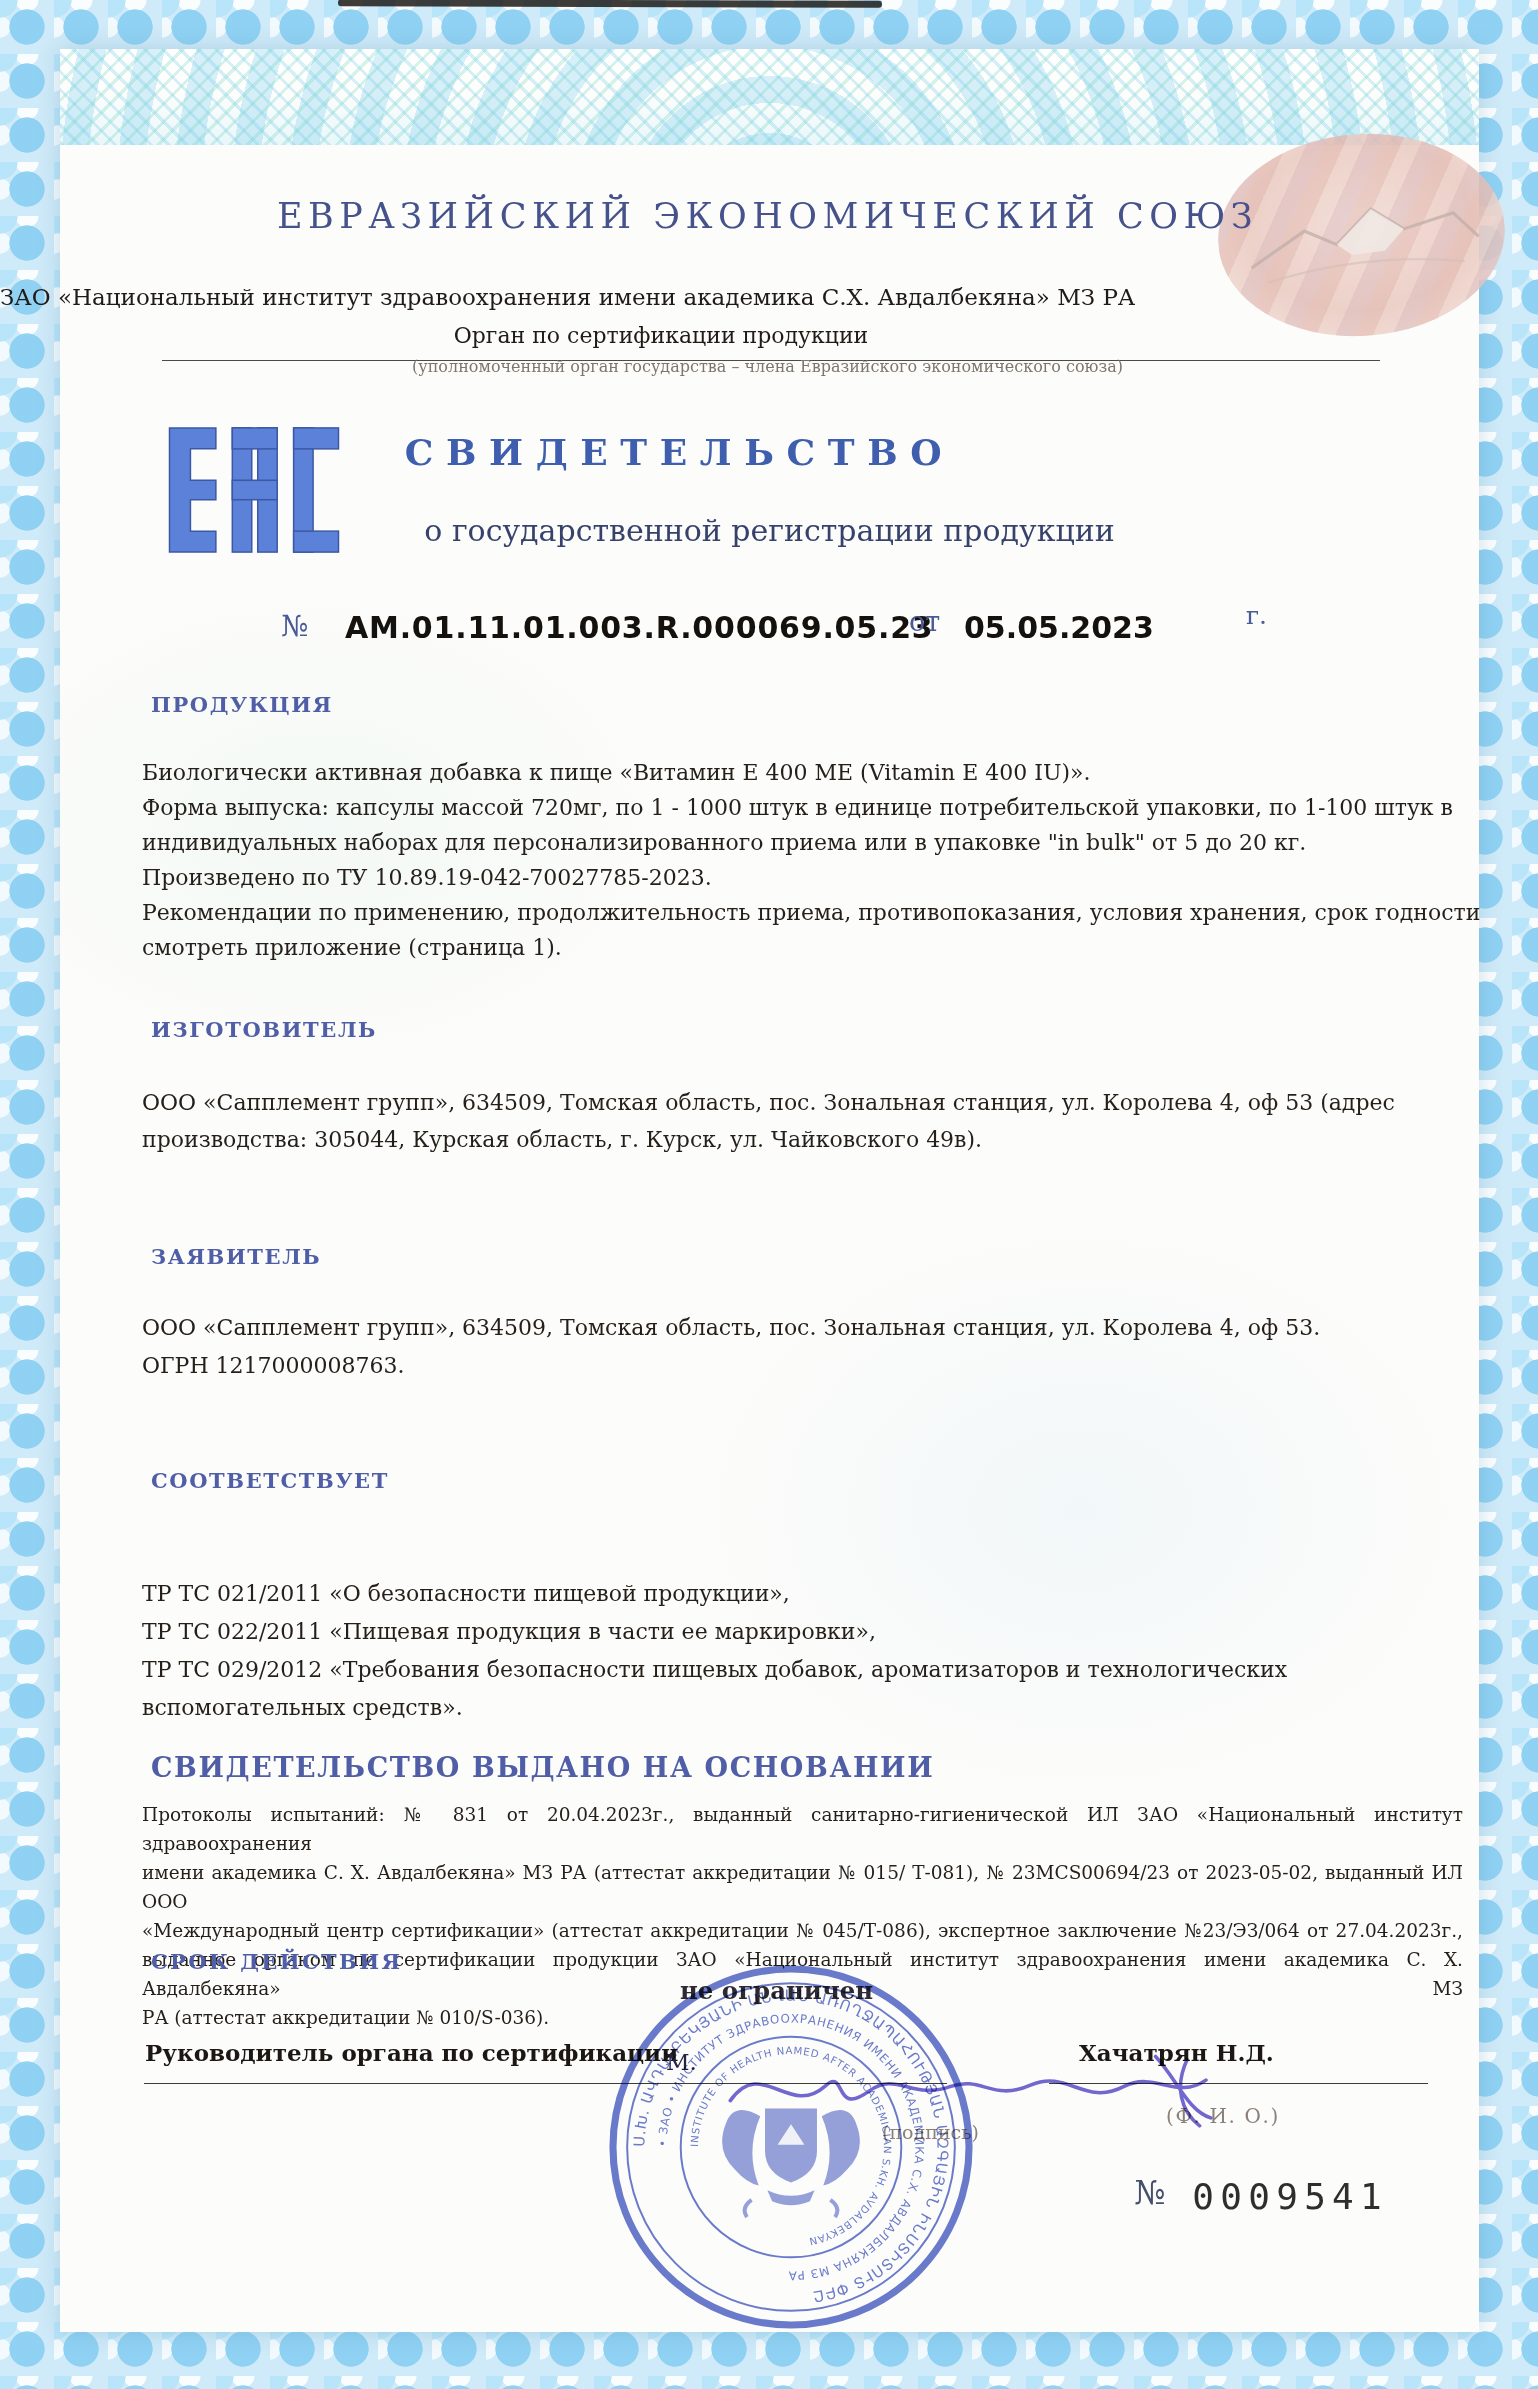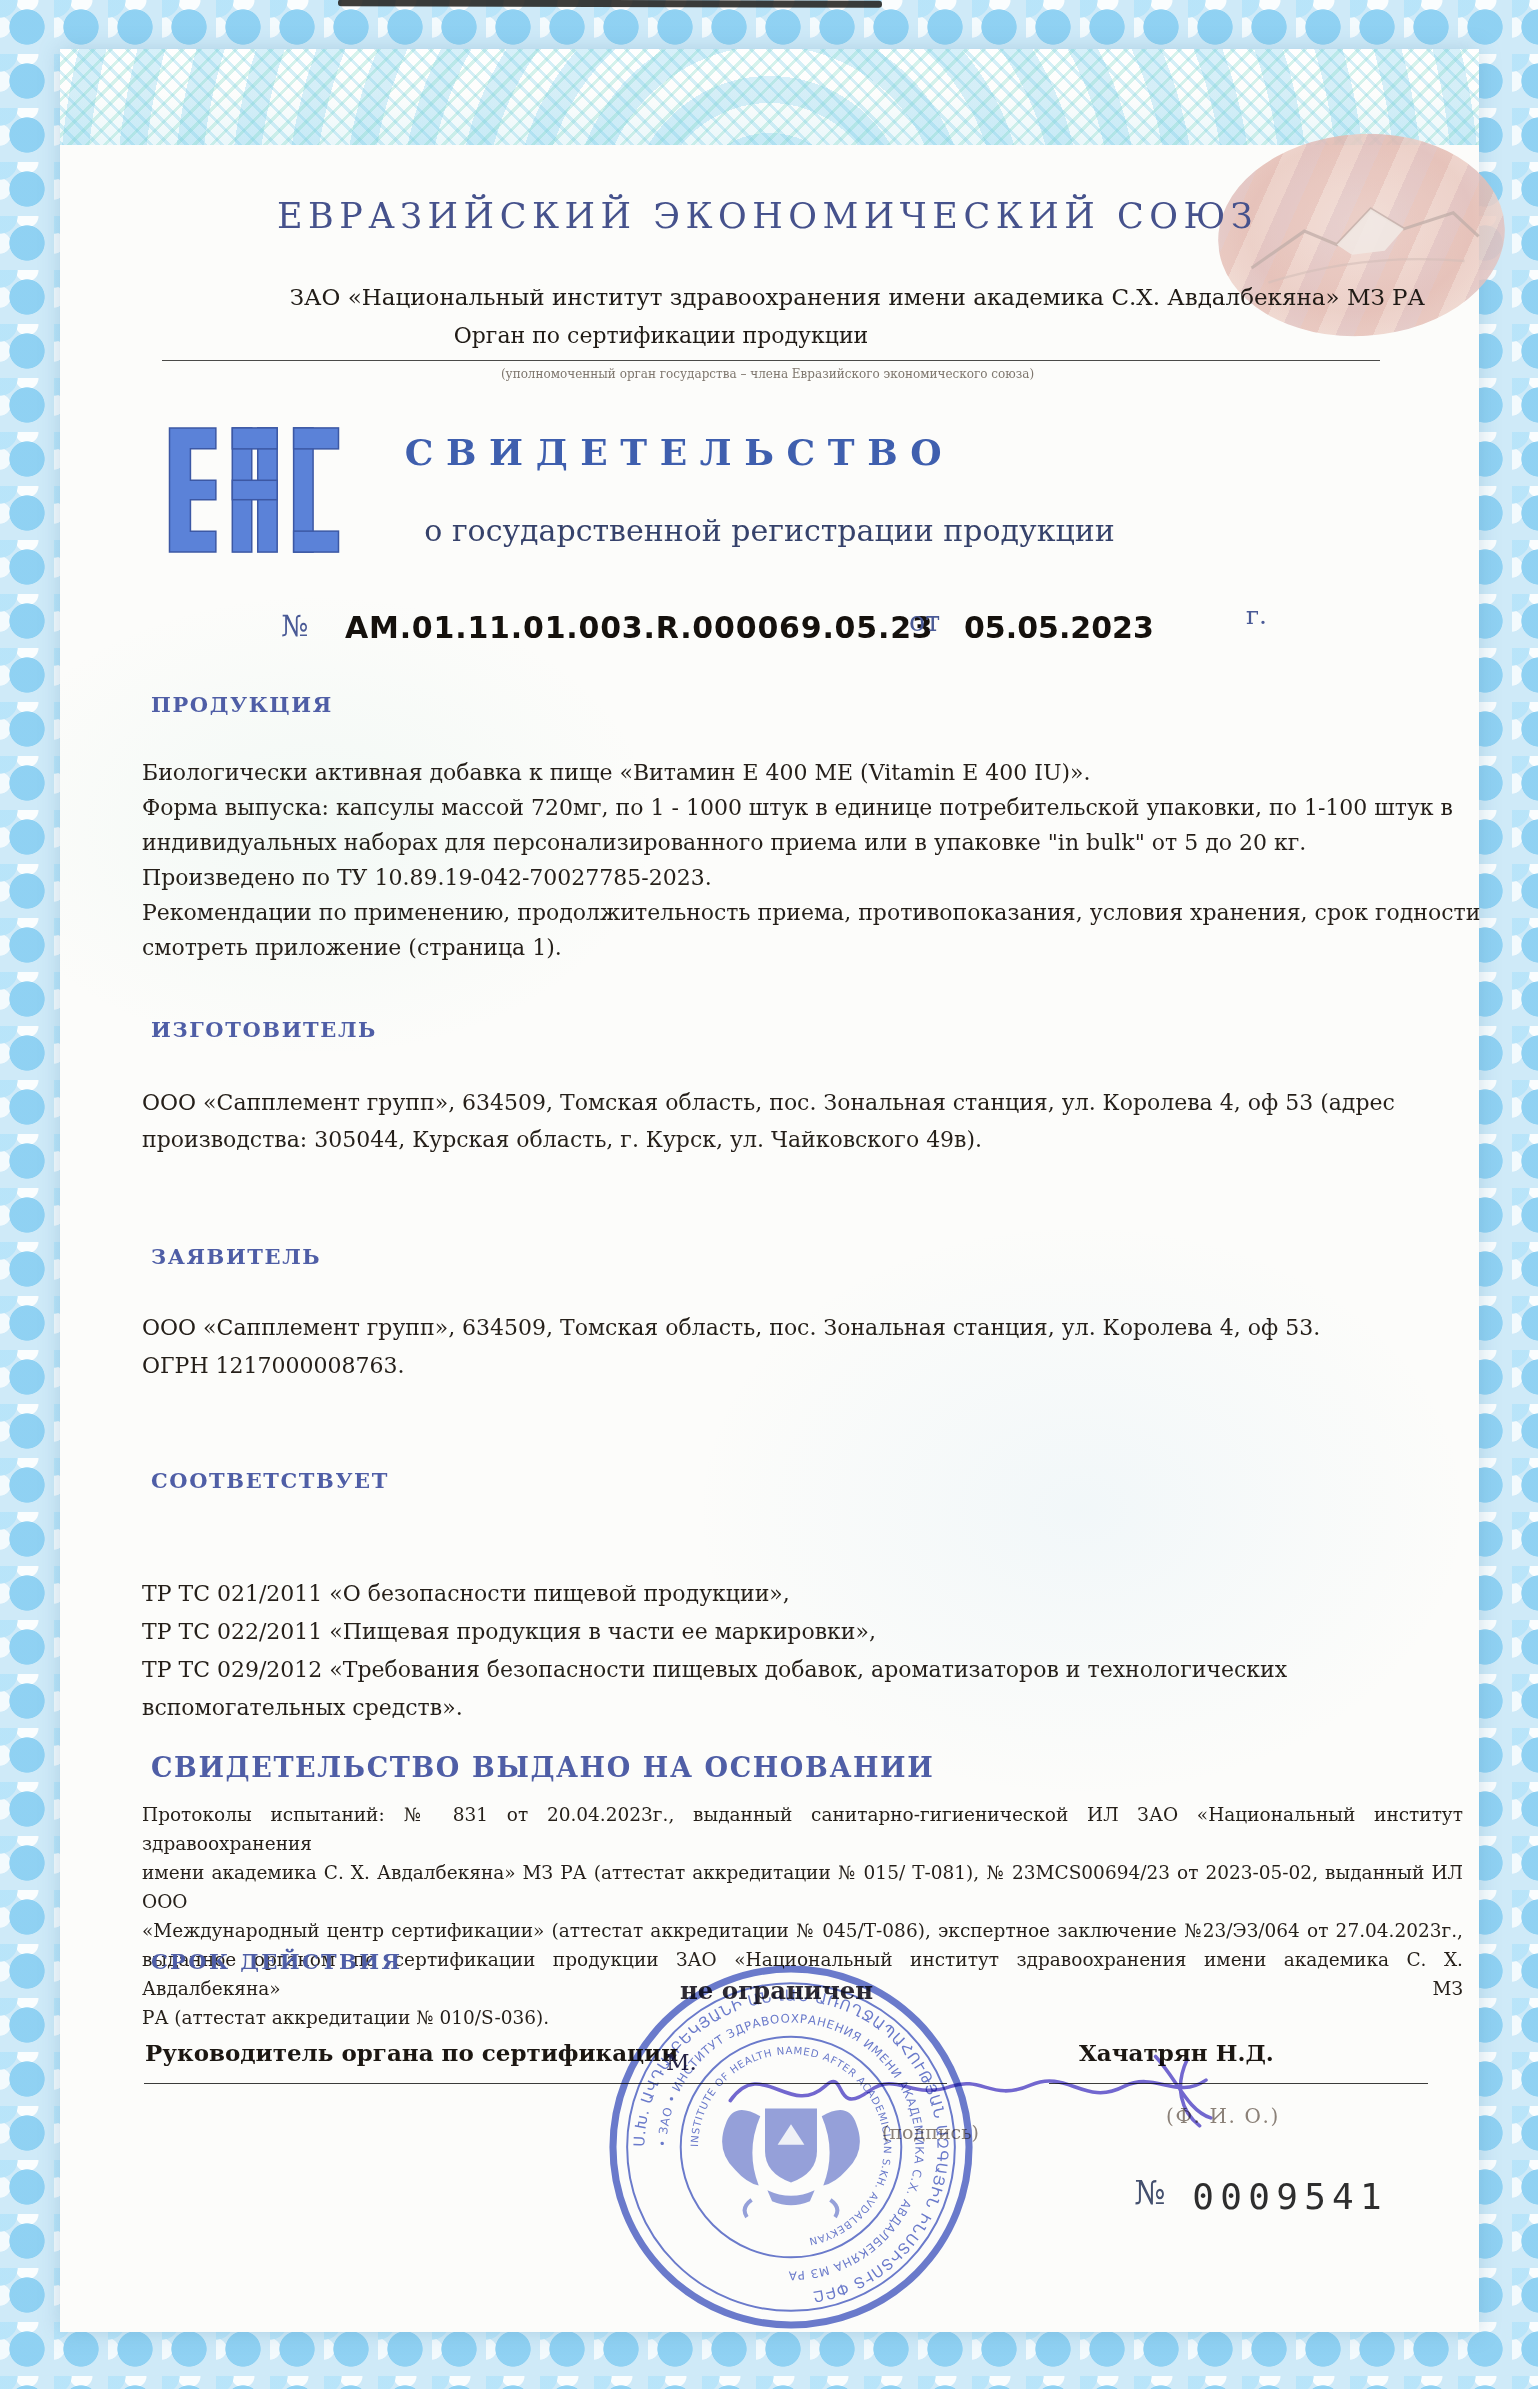--- a/index.html
+++ b/index.html
@@ -40,24 +40,24 @@
     transform:rotate(-4deg);opacity:.85;
     background:
       repeating-linear-gradient(118deg, rgba(216,160,150,.35) 0 17.3px, rgba(238,210,200,.25) 17.3px 35px, rgba(200,160,170,.30) 35px 52px),
       radial-gradient(ellipse at 50% 45%, #f2ddd6 0%, #e9c7be 55%, #f6e9e2 100%);
   }
   .hologram svg{position:absolute;inset:0;width:100%;height:100%;}
   .union-title{
     position:absolute;left:0;top:196px;width:1535px;text-align:center;
     font-size:35px;letter-spacing:5.5px;color:#46528c;font-weight:400;
   }
-  .org1{position:absolute;left:0;top:284px;width:1425px;text-align:right;font-size:23px;color:#201b16;}
+  .org1{position:absolute;left:0;top:284px;width:1425px;text-align:left;font-size:23px;color:#201b16;}
   .org2{position:absolute;left:0;top:323px;width:1322px;text-align:center;font-size:22px;color:#201b16;}
   .divider{position:absolute;left:162px;top:360px;width:1218px;height:0;border-top:1.6px solid #4a4a48;}
-  .orgnote{position:absolute;left:0;top:367px;width:1535px;text-align:center;font-size:12px;color:#7e766d;}
+  .orgnote{position:absolute;left:0;top:357px;width:1535px;text-align:center;font-size:16px;color:#7e766d;}
   .eac-logo{position:absolute;left:168px;top:420px;}
   .cert-title{
     position:absolute;left:0;top:431px;width:1359px;text-align:center;
     font-size:36px;letter-spacing:12.6px;color:#3f5fae;font-weight:700;
   }
   .cert-sub{
     position:absolute;left:0;top:513px;width:1539px;text-align:center;
     font-size:30px;color:#36426b;
   }
   .numline span{position:absolute;white-space:nowrap;}

